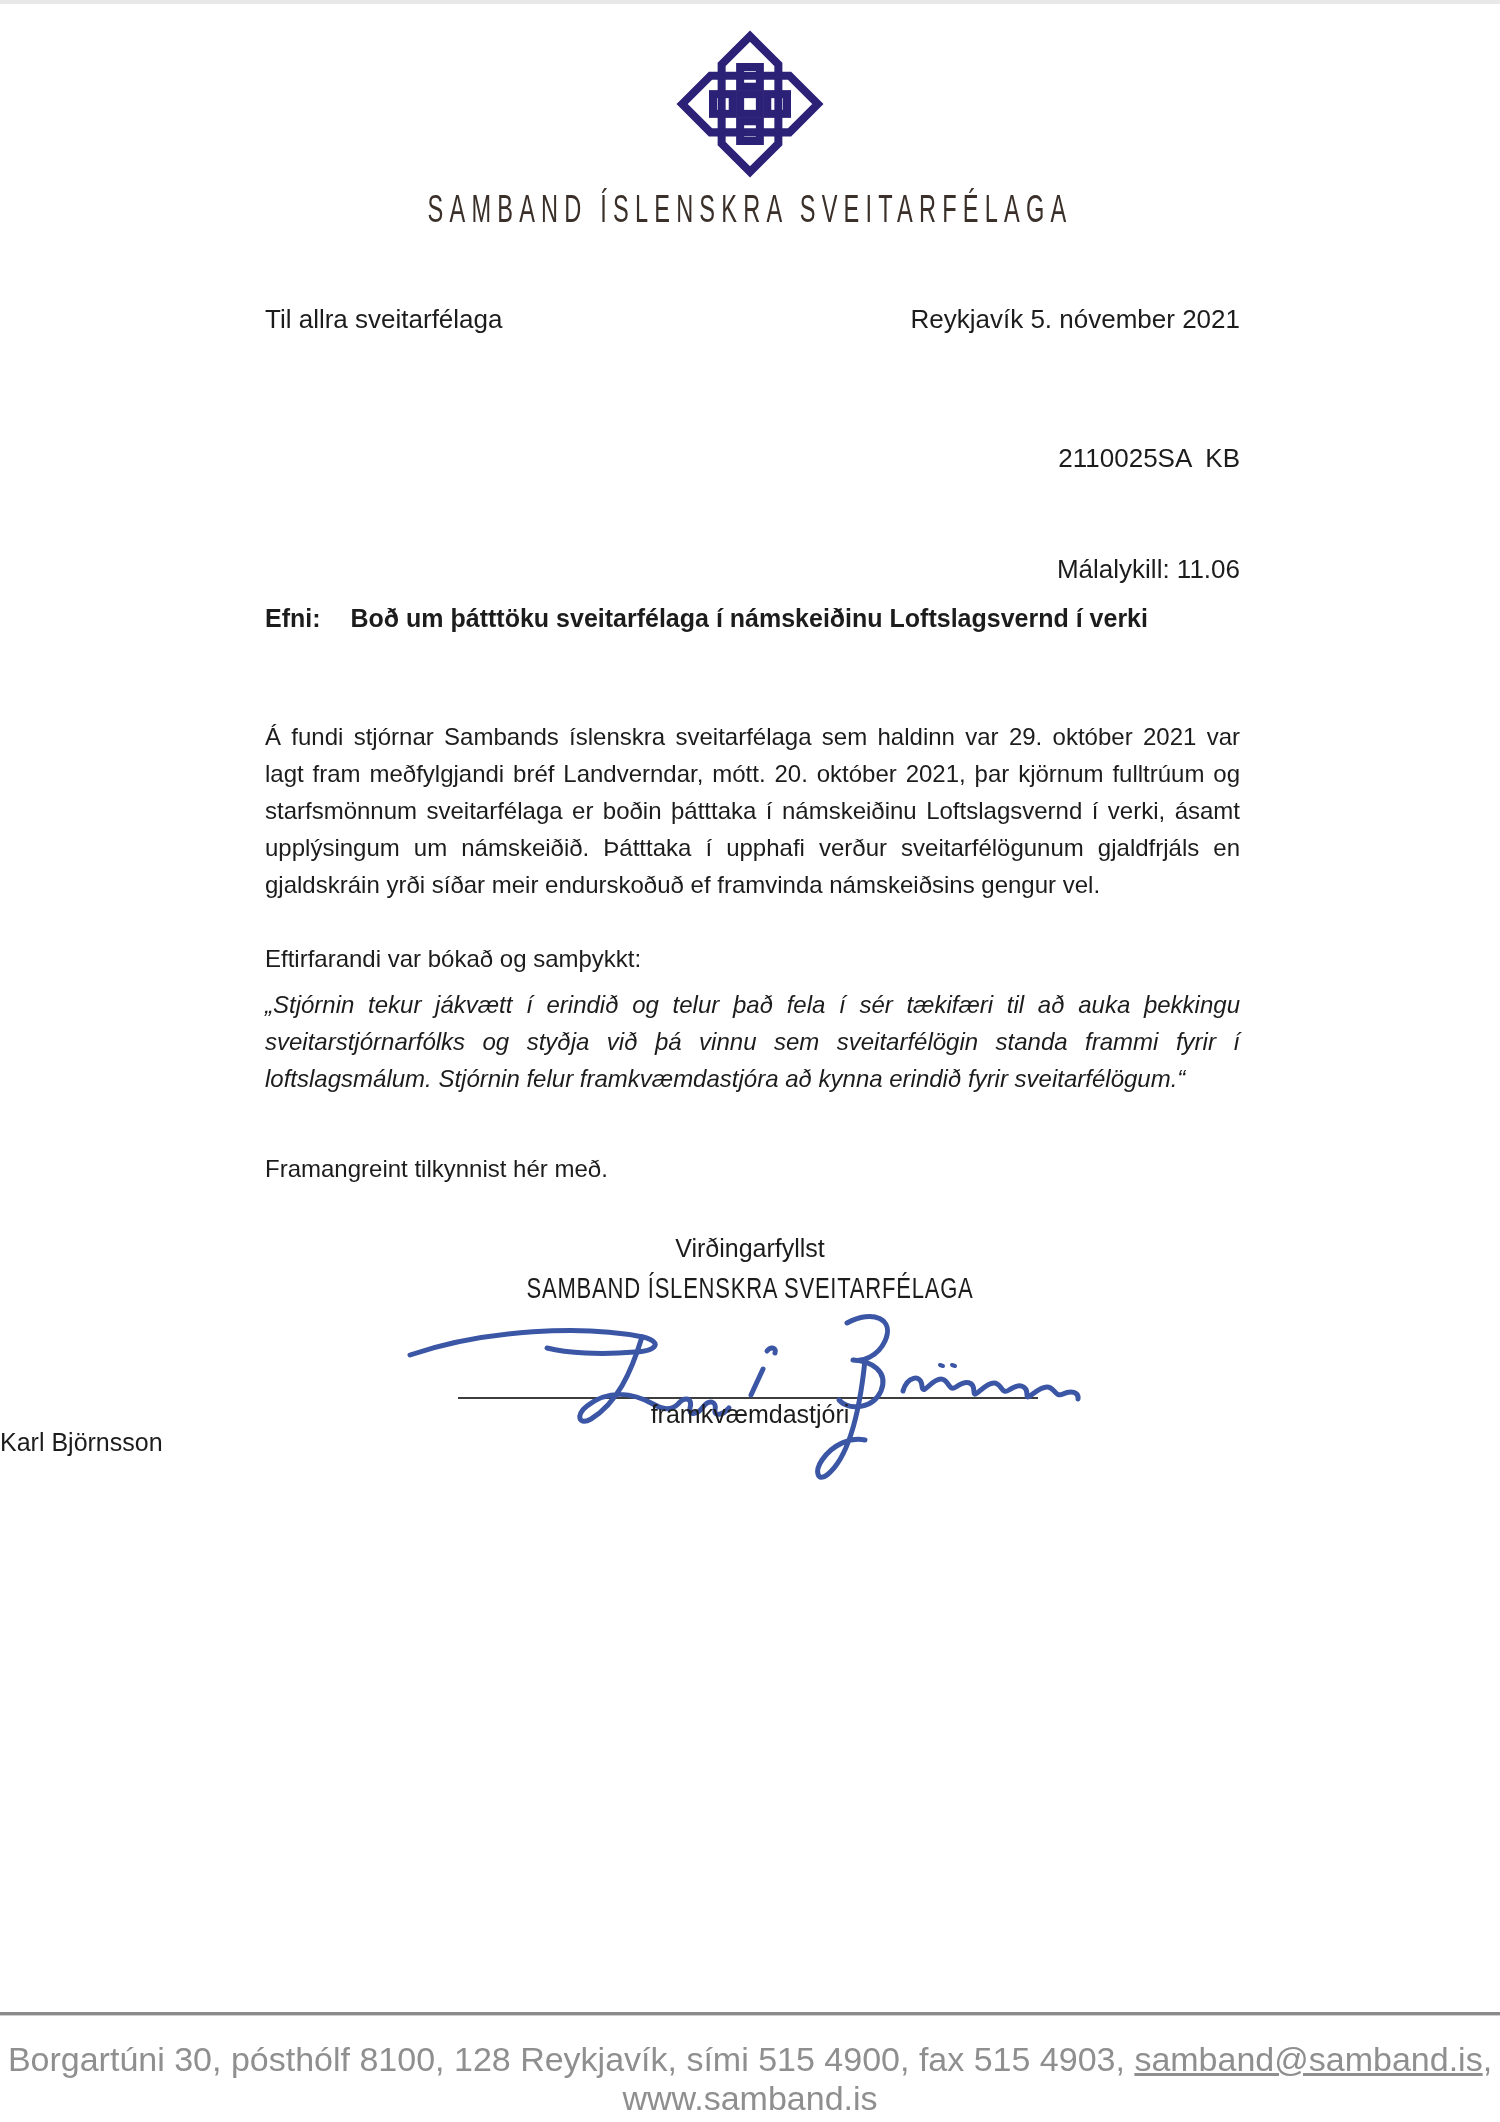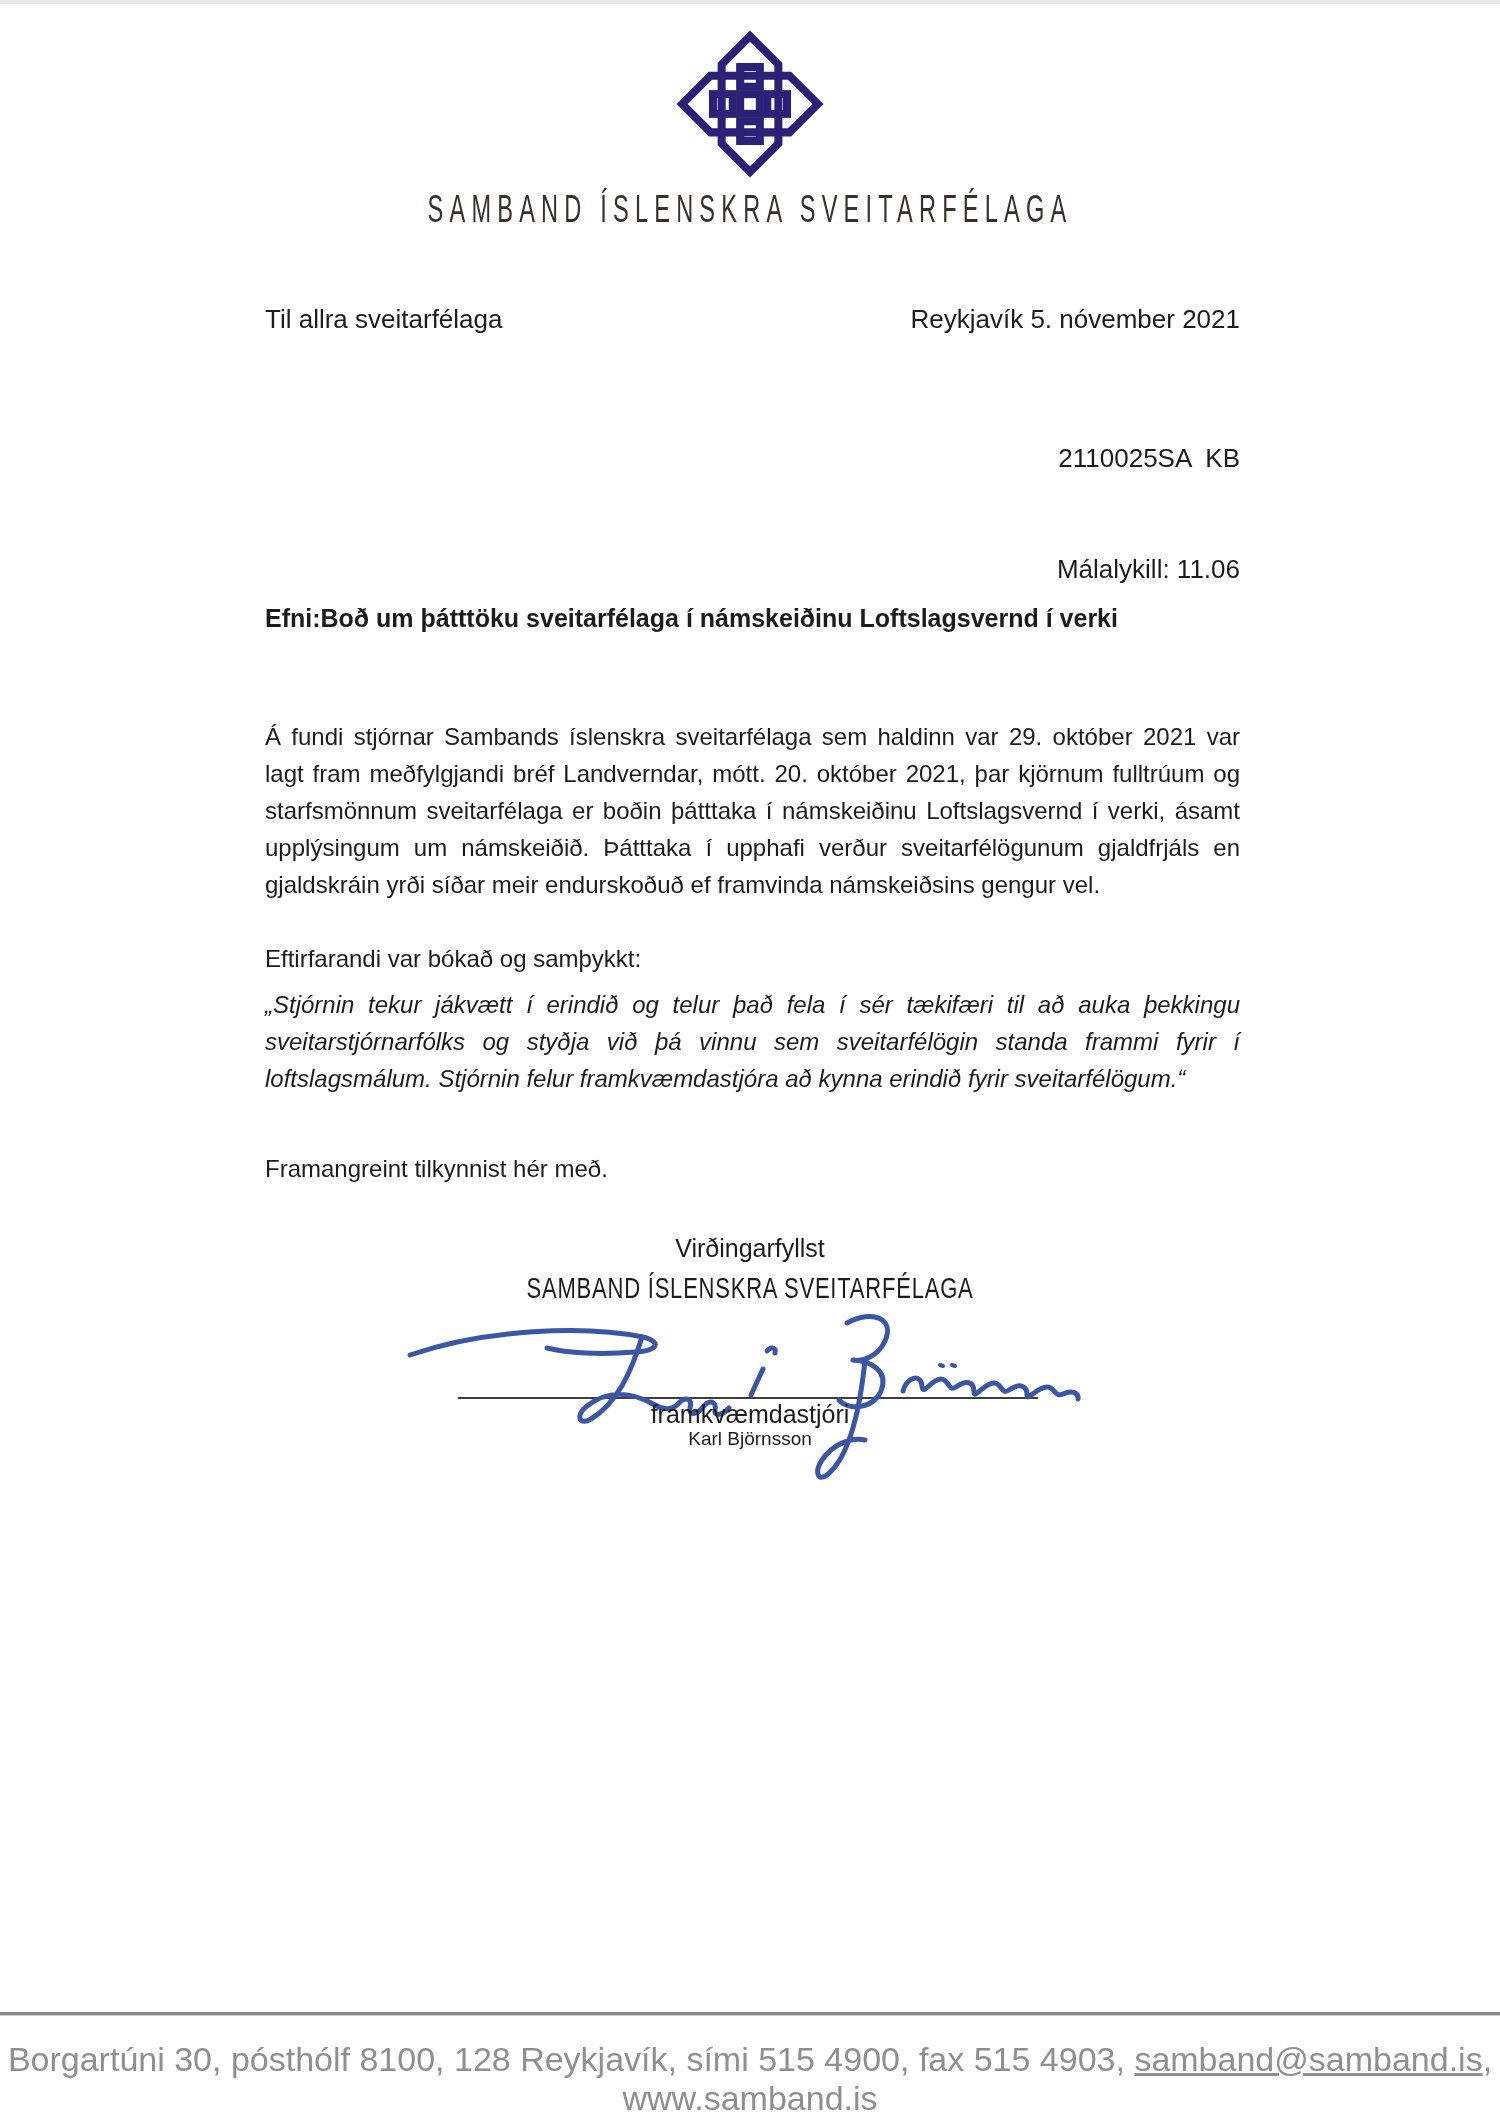--- a/index.html
+++ b/index.html
@@ -30,40 +30,40 @@
     font-size:26px;
   }
   .refs{
     position:absolute;top:362px;right:260px;
     text-align:right;font-size:26px;line-height:37px;
     white-space:pre-wrap;
   }
   
   .subject{
     position:absolute;top:600px;left:265px;right:260px;
-    display:flex;
+    display:flex;gap:30px;
     font-size:25px;font-weight:700;
   }
   
   .bodytext{position:absolute;left:265px;width:975px;font-size:24px;line-height:37px;}
   .justify{text-align:justify;}
   .p-intro{top:690px;}
   .p-resolution-intro{top:912px;}
   .p-quote{top:958px;font-style:italic;}
   .p-closing-note{top:1122px;}
   
   .closing-word{position:absolute;top:1230px;left:0;width:100%;text-align:center;font-size:25px;}
   .closing-org{
     position:absolute;top:1268px;left:0;width:100%;text-align:center;
     font-size:29px;white-space:nowrap;
   }
   .closing-org .condense{display:inline-block;letter-spacing:1px;transform:scaleX(0.76);transform-origin:center;}
   .sig-svg{position:absolute;top:1303px;left:395px;pointer-events:none;}
   .sig-line{position:absolute;top:1393px;left:458px;width:580px;height:2px;background:#3d3d3d;}
-  .sig-name{position:absolute;top:1424px;left:0;width:100%;text-align:center;font-size:19px;}
+  .sig-name{position:absolute;top:1424px;left:0;width:100%;font-size:25px;}
   .sig-role{position:absolute;top:1396px;left:0;width:100%;text-align:center;font-size:25px;}
   
   .footer-divider{position:absolute;top:2008px;left:0;width:100%;height:3px;background:#8a8a8a;border-bottom:1px solid #cfcfcf;}
   .footer-text{
     position:absolute;top:2036px;left:0;width:100%;
     text-align:center;font-size:34px;color:#8f8f8f;
     white-space:pre-wrap;
   }
   .footer-text a{color:#8f8f8f;text-decoration:underline;}
 </style>

